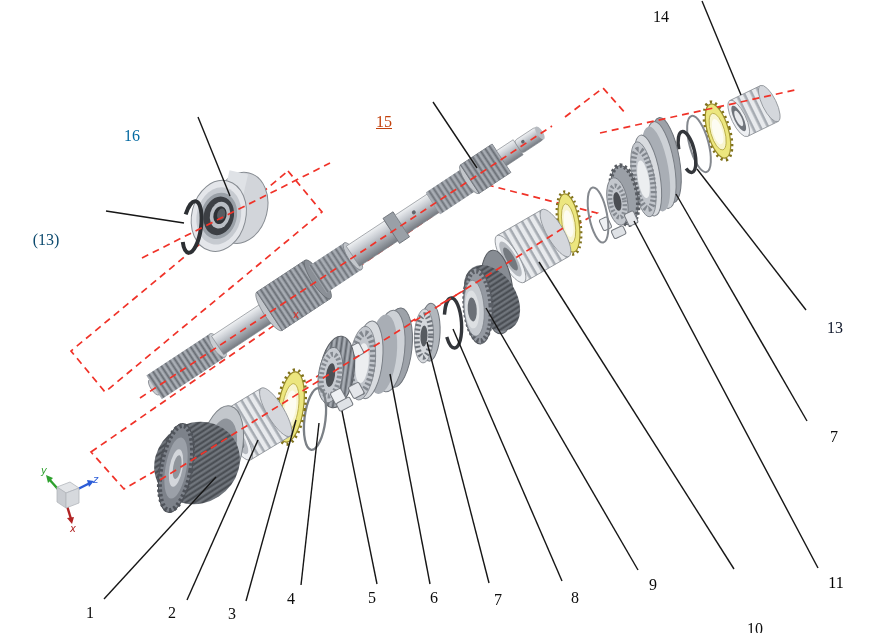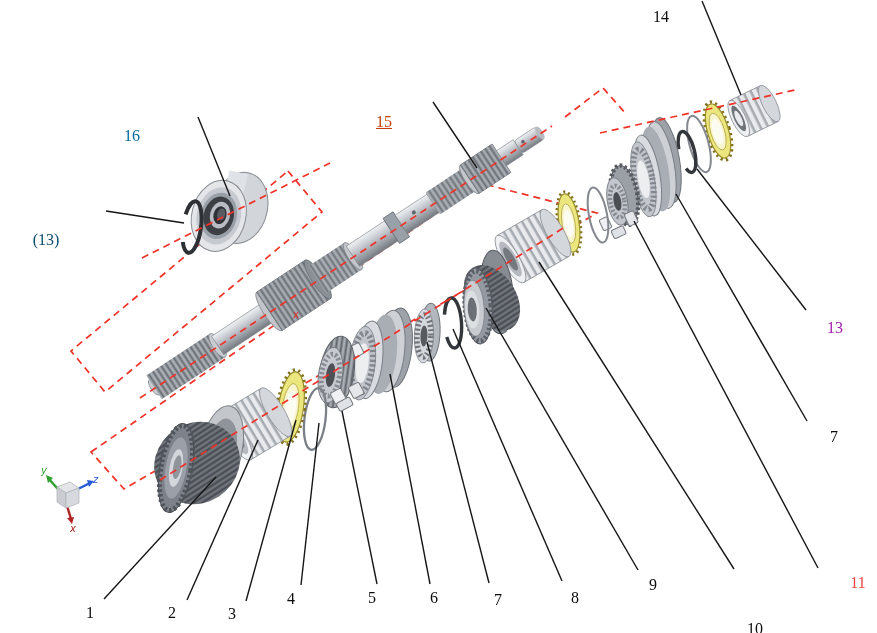--- a/index.html
+++ b/index.html
@@ -279,21 +279,21 @@
       <div class="callout" style="left: 90px; top: 613px; color: rgb(12, 12, 12);">1</div>
       <div class="callout" style="left: 172px; top: 613px; color: rgb(12, 12, 12);">2</div>
       <div class="callout" style="left: 232px; top: 614px; color: rgb(12, 12, 12);">3</div>
       <div class="callout" style="left: 291px; top: 599px; color: rgb(12, 12, 12);">4</div>
       <div class="callout" style="left: 372px; top: 598px; color: rgb(12, 12, 12);">5</div>
       <div class="callout" style="left: 434px; top: 598px; color: rgb(12, 12, 12);">6</div>
       <div class="callout" style="left: 498px; top: 600px; color: rgb(12, 12, 12);">7</div>
       <div class="callout" style="left: 575px; top: 598px; color: rgb(12, 12, 12);">8</div>
       <div class="callout" style="left: 653px; top: 585px; color: rgb(12, 12, 12);">9</div>
       <div class="callout" style="left: 755px; top: 585px; color: rgb(12, 12, 12); margin-top: 44px;">10</div>
-      <div class="callout" style="left: 858px; top: 583px; color: #ef4444;">11</div>
+      <div class="callout" style="left: 836px; top: 583px; color: #000000;">11</div>
       <div class="callout" style="left: 834px; top: 437px; color: rgb(12, 12, 12);">7</div>
-      <div class="callout" style="left: 835px; top: 328px; color: #a21caf;">13</div>
+      <div class="callout" style="left: 835px; top: 328px; color: #0f172a;">13</div>
       <div class="callout" style="left: 661px; top: 17px; color: rgb(12, 12, 12);">14</div>
       <div class="callout" style="left: 384px; top: 122px; color: #c2410c; text-decoration: underline;">15</div>
       <div class="callout" style="left: 132px; top: 136px; color: #0369a1;">16</div>
       <div class="callout" style="left: 46px; top: 231px; color: #0c4a6e; margin-top: 9px;">(13)</div>
     </div>
 </div>
 
 </body></html>

